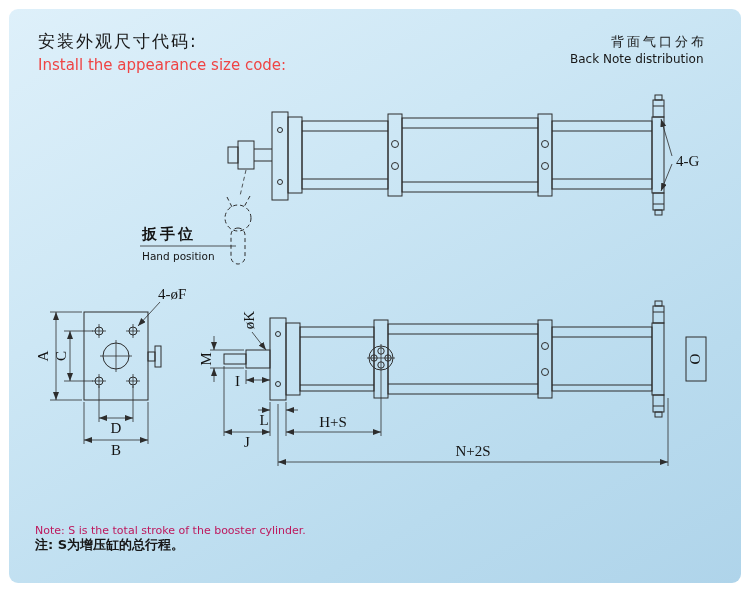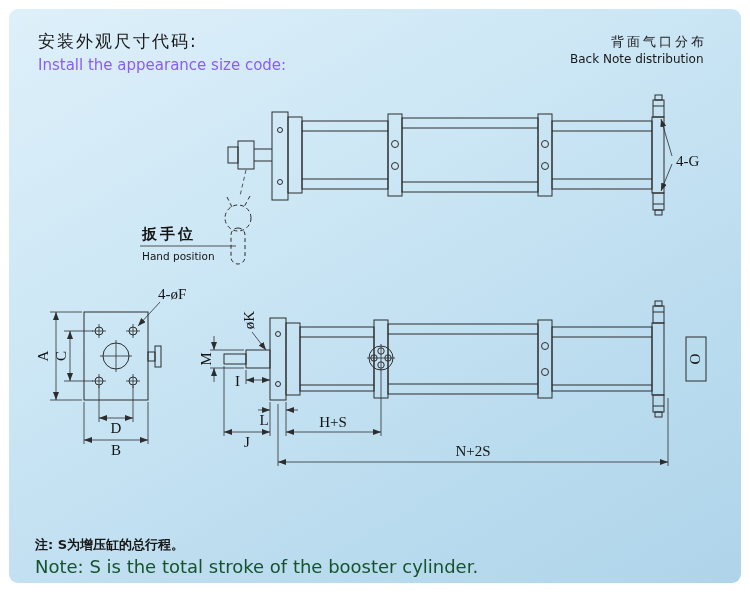--- a/index.html
+++ b/index.html
@@ -7,25 +7,25 @@
     width:750px;height:592px;position:relative;background:#ffffff;
     font-family:"DejaVu Sans","Liberation Sans",sans-serif;color:#1a1a1a;
     overflow:hidden;
   }
   .panel{
     position:absolute;left:9px;top:9px;width:732px;height:574px;
     border-radius:9px;
     background:linear-gradient(150deg,#def0fa 0%,#cde7f5 35%,#b9dbee 75%,#afd4ea 100%);
   }
   .title-zh{position:absolute;left:38px;top:30px;font-size:17px;font-weight:normal;letter-spacing:2px;color:#181818;}
-  .title-en{position:absolute;left:38px;top:56px;font-size:15px;color:#8b5cf6;}
+  .title-en{position:absolute;left:38px;top:56px;font-size:15px;color:#ef4444;}
   .backport-zh{position:absolute;left:570px;top:33px;font-size:13px;letter-spacing:3px;color:#181818;margin-left:41px;}
   .backport-en{position:absolute;left:570px;top:52px;font-size:12px;color:#181818;}
   .note-zh{position:absolute;left:35px;top:536px;font-size:13px;color:#181818;font-weight:bold;}
-  .note-en{position:absolute;left:35px;top:556px;font-size:18px;color:#14532d;}
+  .note-en{position:absolute;left:35px;top:524px;font-size:11px;color:#be185d;}
   svg.draw{position:absolute;left:0;top:0;}
   .ln{stroke:#2d2d2d;stroke-width:1;fill:none;}
   .thin{stroke:#2d2d2d;stroke-width:0.8;fill:none;}
   .dash{stroke-dasharray:4 3;}
   text.dim{font-family:"Liberation Serif","DejaVu Serif",serif;font-size:15px;fill:#141414;stroke:none;}
   text.cjk{font-family:"DejaVu Sans","Liberation Sans",sans-serif;font-size:15px;font-weight:600;fill:#141414;letter-spacing:3px;stroke:none;}
   text.ensm{font-family:"DejaVu Sans","Liberation Sans",sans-serif;font-size:10.5px;fill:#141414;stroke:none;}
 </style>
 </head>
 <body>

